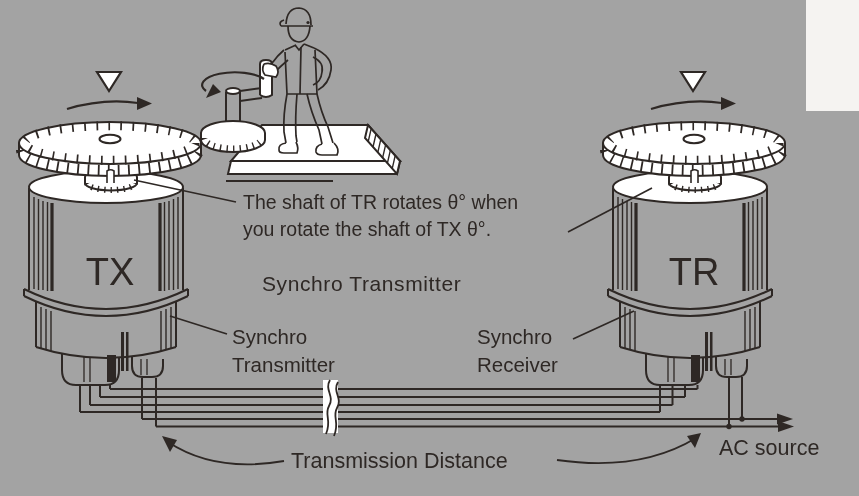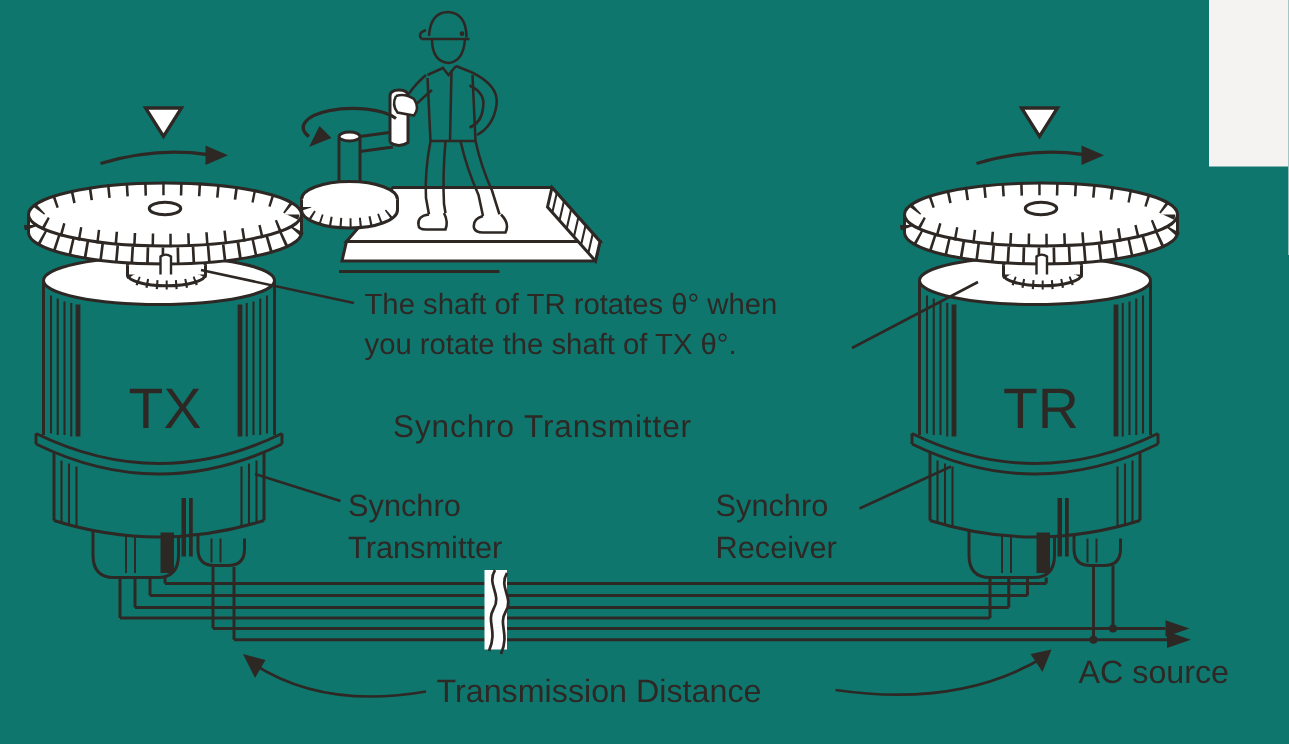--- a/index.html
+++ b/index.html
@@ -1,16 +1,16 @@
 <!DOCTYPE html>
 <html><head>
 <meta charset="utf-8">
 <style>
   html,body{margin:0;padding:0;background:#fff;}
-  .stage{position:relative;width:859px;height:496px;background:#0f766e;overflow:hidden;
+  .stage{position:relative;width:859px;height:496px;background:#a3a3a3;overflow:hidden;
          font-family:"Liberation Sans", sans-serif;}
   svg{position:absolute;left:0;top:0;}
   svg text{fill:#2e2825;font-family:"Liberation Sans", sans-serif;}
   .ann{font-size:19.5px;}
   .head{font-size:21px;letter-spacing:0.6px;}
   .cap{font-size:20.5px;}
   .big{font-size:21.5px;}
   .devlabel{font-size:38px;text-anchor:middle;}
 </style>
 </head>

